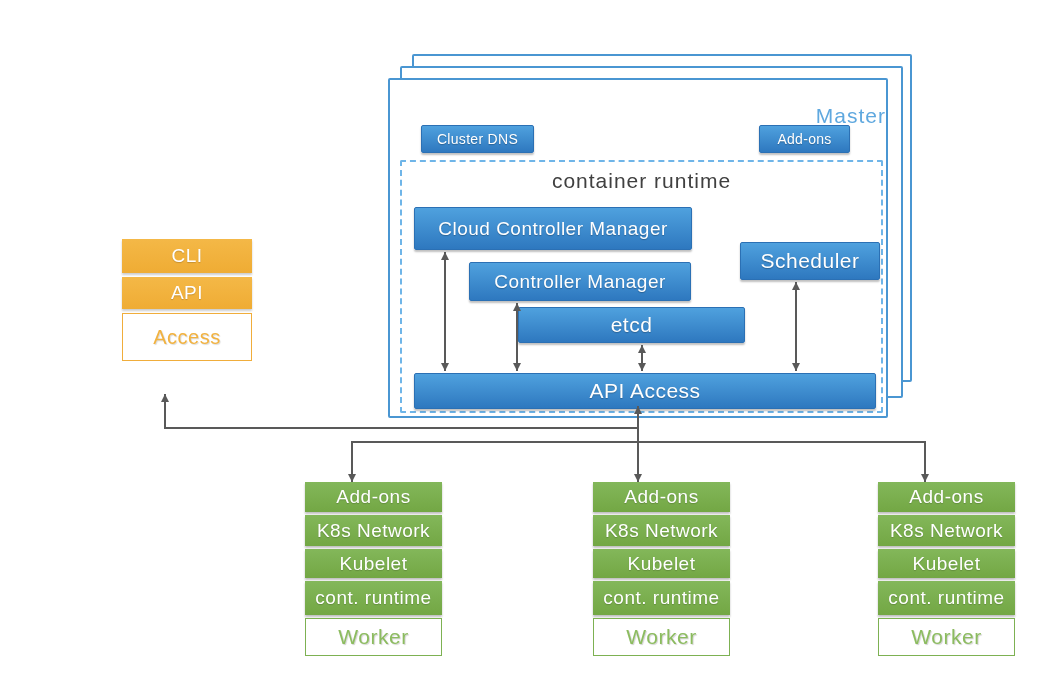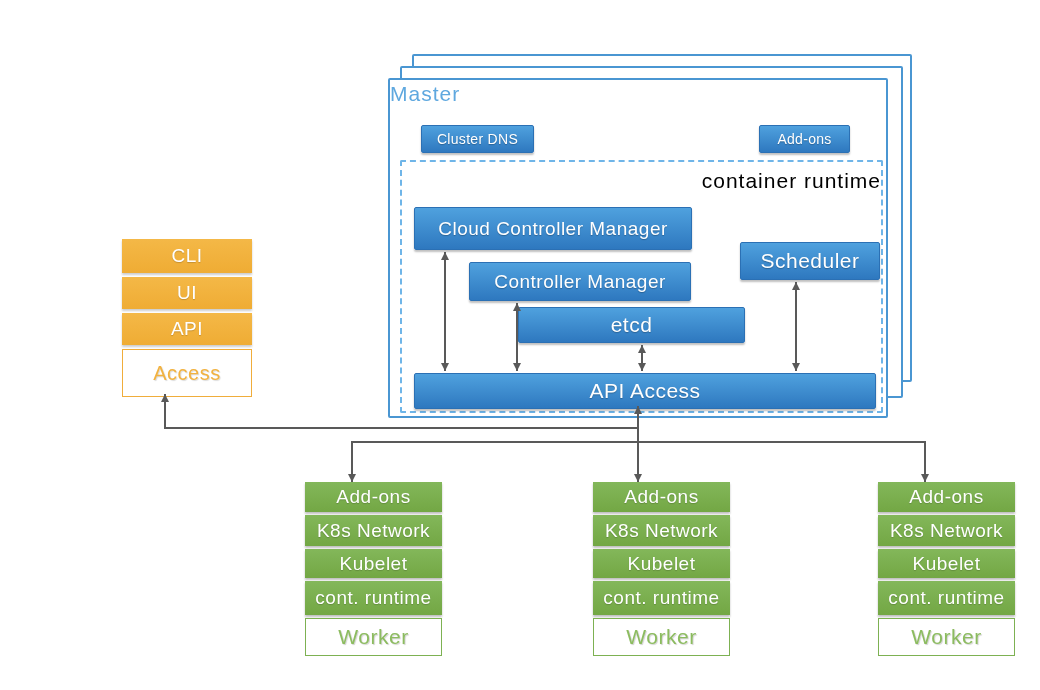--- a/index.html
+++ b/index.html
@@ -7,21 +7,21 @@
     position:relative; width:1040px; height:690px; background:#ffffff;
     font-family:"Liberation Sans", sans-serif; overflow:hidden;
   }
 
   
   .page, .master {
     position:absolute; background:#fff; border:2px solid #4A96D2;
     border-radius:2px; box-sizing:border-box;
   }
   .master-title {
-    text-align:left; margin-top:2px; color:#5FA8DF;
+    text-align:right; margin-top:24px; color:#5FA8DF;
     font-size:21px; letter-spacing:1px;
   }
 
   
   .bluebox {
     position:absolute; display:flex; align-items:center; justify-content:center;
     color:#fff; background:linear-gradient(180deg,#4FA1DE 0%,#2E78BF 100%);
     border:1px solid #2B70B4; border-radius:2px;
     box-shadow:0 2px 2px rgba(0,0,0,.25);
     font-size:21px; letter-spacing:.5px; text-shadow:0 1px 1px rgba(0,0,0,.25);
@@ -29,21 +29,21 @@
   }
   .badge { font-size:14px; letter-spacing:.3px; border-radius:2px; }
   .fs19 { font-size:19px; }
 
   
   .cr-box {
     position:absolute; border:2px dashed #6FB5E8; border-radius:2px;
     box-sizing:border-box;
   }
   .cr-title {
-    text-align:right; margin-top:7px; color:#000000;
+    text-align:center; margin-top:7px; color:#404040;
     font-size:21px; letter-spacing:1px;
   }
 
   
   .stack { position:absolute; display:flex; flex-direction:column; box-sizing:border-box; }
   .gap4 { gap:4px; } .gap3 { gap:3px; }
   .row {
     display:flex; align-items:center; justify-content:center;
     color:#fff; font-size:19px; letter-spacing:.5px;
     text-shadow:0 1px 1px rgba(0,0,0,.18); box-sizing:border-box;margin-left:43px;
@@ -109,21 +109,20 @@
       </div>
       <div class="vline" style="left:393px;top:120px;height:89px">
         <i class="ah ah-up"></i>
         <i class="ah ah-down"></i>
       </div>
     </div>
   </div>
 
   <div class="stack gap4" style="left:79px;top:239px;width:173px">
     <div class="row orange h34">CLI</div>
-    <div class="row orange h32">UI</div>
     <div class="row orange h32">API</div>
     <div class="row access-base h48">Access</div>
   </div>
 
   <div class="vline" style="left:637px;top:406px;height:76px">
     <i class="ah ah-up"></i>
     <i class="ah ah-down"></i>
   </div>
   <div class="hline" style="left:164px;top:427px;width:475px"></div>
   <div class="vline" style="left:164px;top:394px;height:35px">

